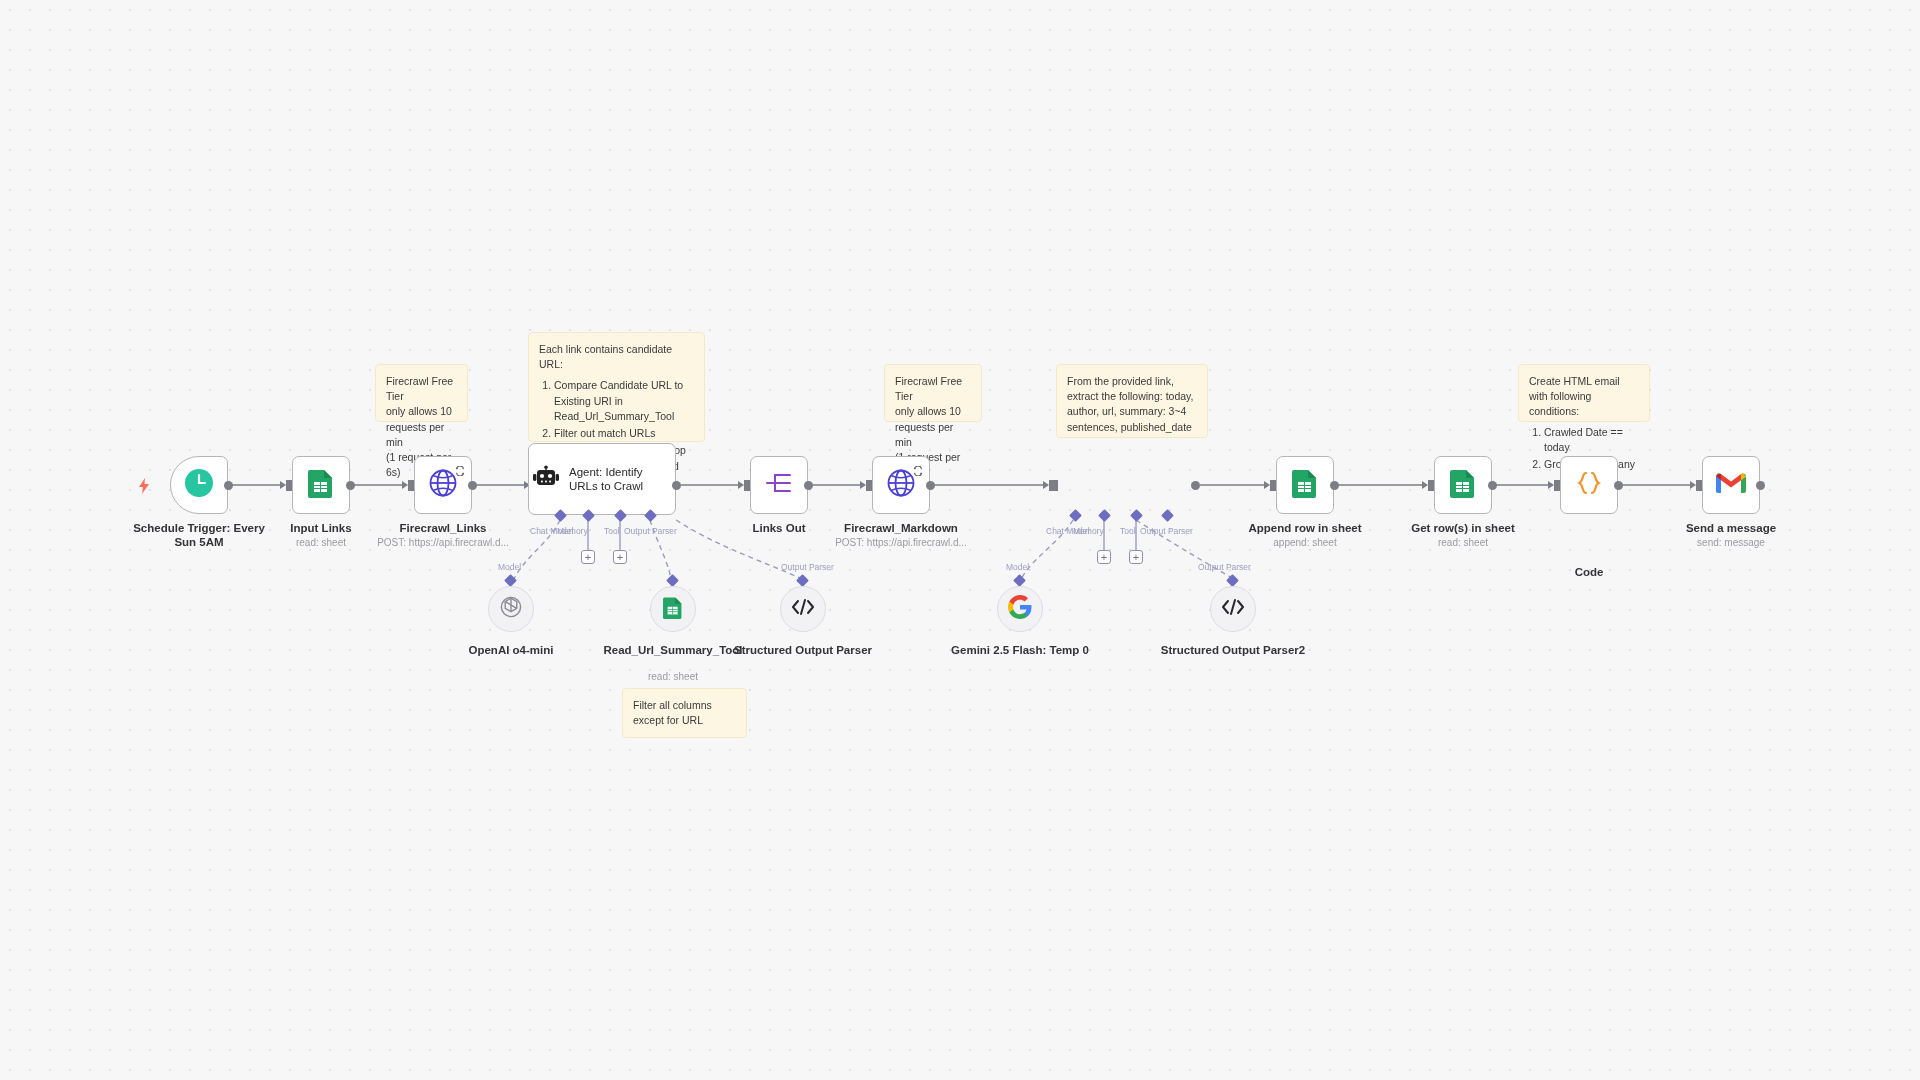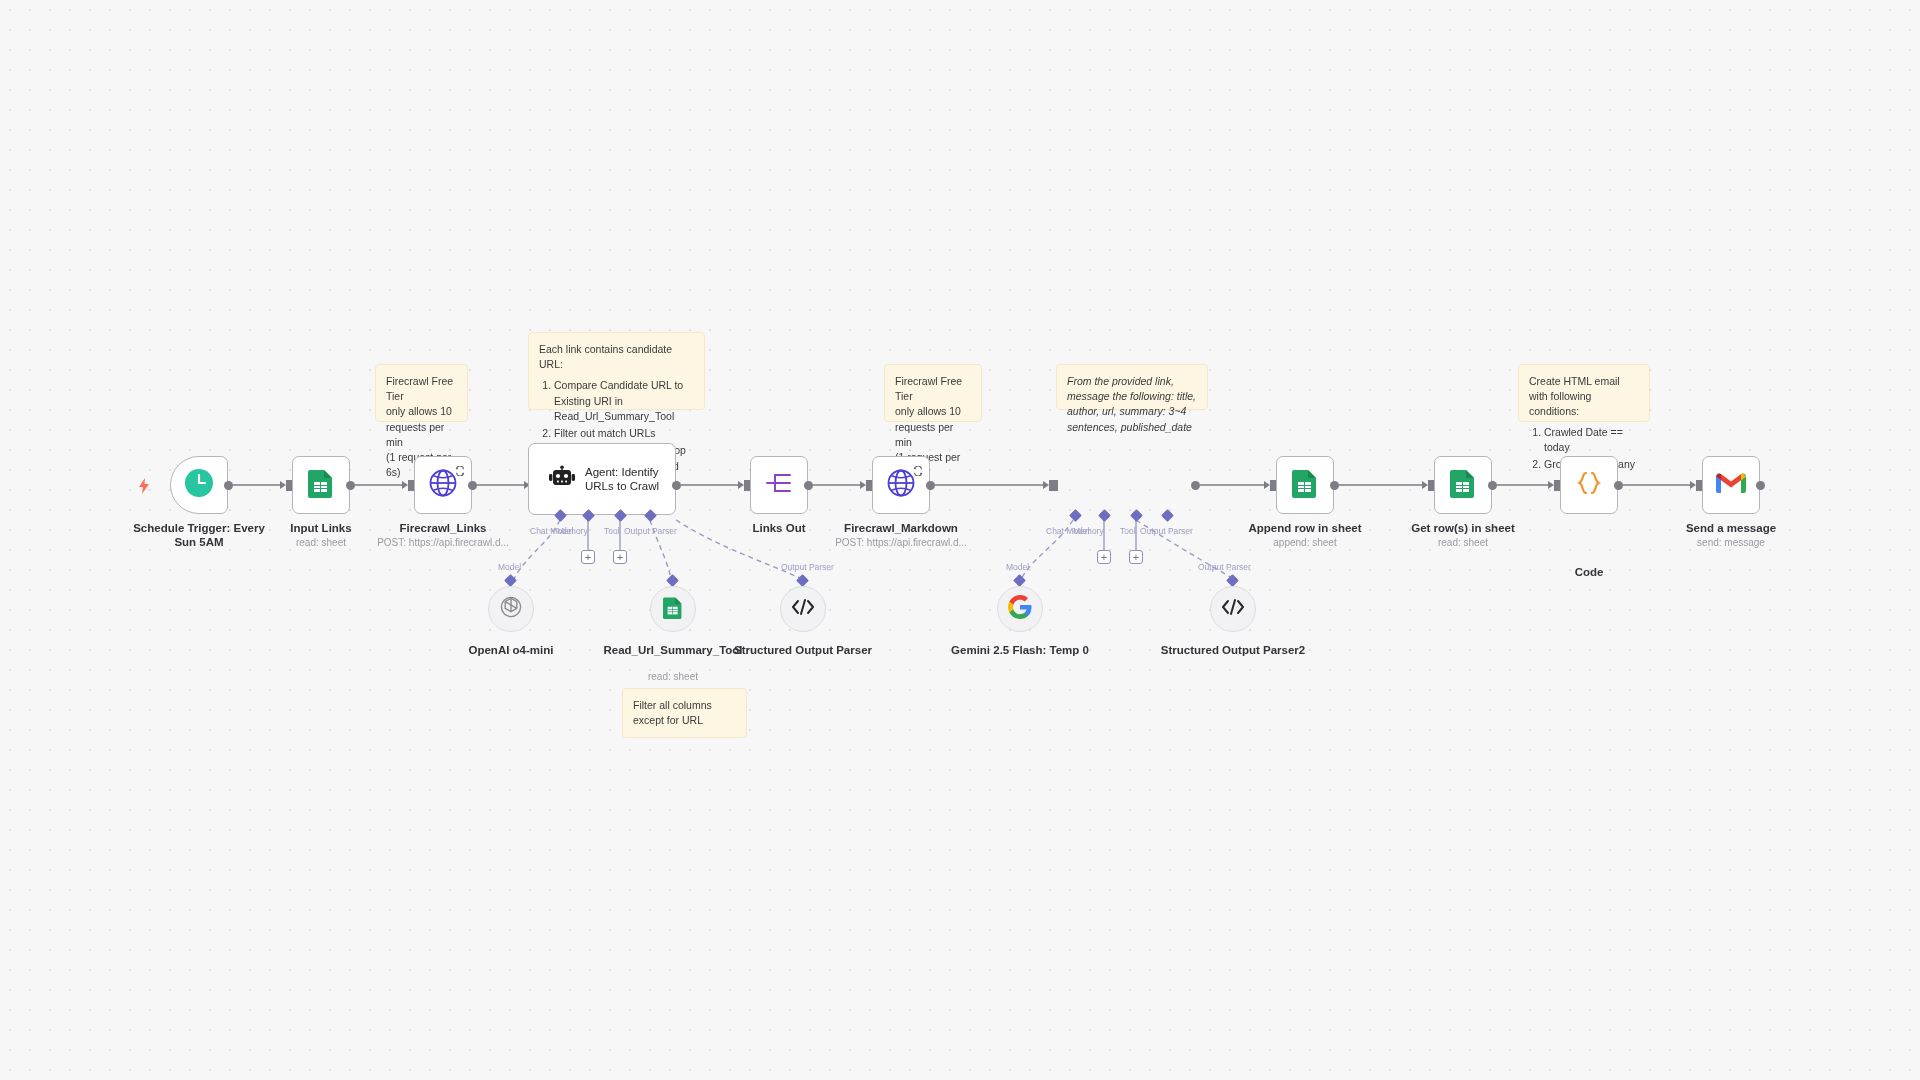--- a/index.html
+++ b/index.html
@@ -43,21 +43,21 @@
     box-sizing: border-box;
     display: flex; align-items: center; justify-content: center;
   }
   .node.trigger {
     border-top-left-radius: 29px;
     border-bottom-left-radius: 29px;
   }
   .node.wide {
     width: 148px;
     justify-content: flex-start;
-    padding-left: 20px;
+    padding-left: 4px;
     gap: 10px;
   }
   .node .ntext {
     font-size: 11.5px;
     color: #2b2b2b;
     line-height: 1.25;
     max-width: 86px;
   }
   .node-label {
     position: absolute;
@@ -203,39 +203,39 @@
     </g>
   </svg>
 
   <div class="sticky" style="left:375px; top:364px; width:93px; height:58px;">
     <p>Firecrawl Free Tier</p>
     <p>only allows 10</p>
     <p>requests per min</p>
     <p>(1 request per 6s)</p>
   </div>
 
-  <div class="sticky" style="left:528px; top:332px; width:177px; height:78px;">
+  <div class="sticky" style="left:528px; top:332px; width:177px; height:110px;">
     <p class="s-title">Each link contains candidate URL:</p>
     <ol>
       <li>Compare Candidate URL to Existing URI in Read_Url_Summary_Tool</li>
       <li>Filter out match URLs</li>
       <li>Identify proper URLs (no top level page, navigation, bad URLs, etc.)</li>
     </ol>
   </div>
 
   <div class="sticky" style="left:884px; top:364px; width:98px; height:58px;">
     <p>Firecrawl Free Tier</p>
     <p>only allows 10</p>
     <p>requests per min</p>
     <p>(1 request per 6s)</p>
   </div>
 
-  <div class="sticky" style="left:1056px; top:364px; width:152px; height:46px;font-style:italic;">
+  <div class="sticky" style="left:1056px; top:364px; width:152px; height:74px;">
     <p>From the provided link,</p>
-    <p>message the following: title,</p>
+    <p>extract the following: today,</p>
     <p>author, url, summary: 3~4</p>
     <p>sentences, published_date</p>
   </div>
 
   <div class="sticky" style="left:1518px; top:364px; width:132px; height:58px;">
     <p class="s-title" style="margin-bottom:5px">Create HTML email with following conditions:</p>
     <ol>
       <li>Crawled Date == today</li>
       <li>Group by Company</li>
     </ol>

